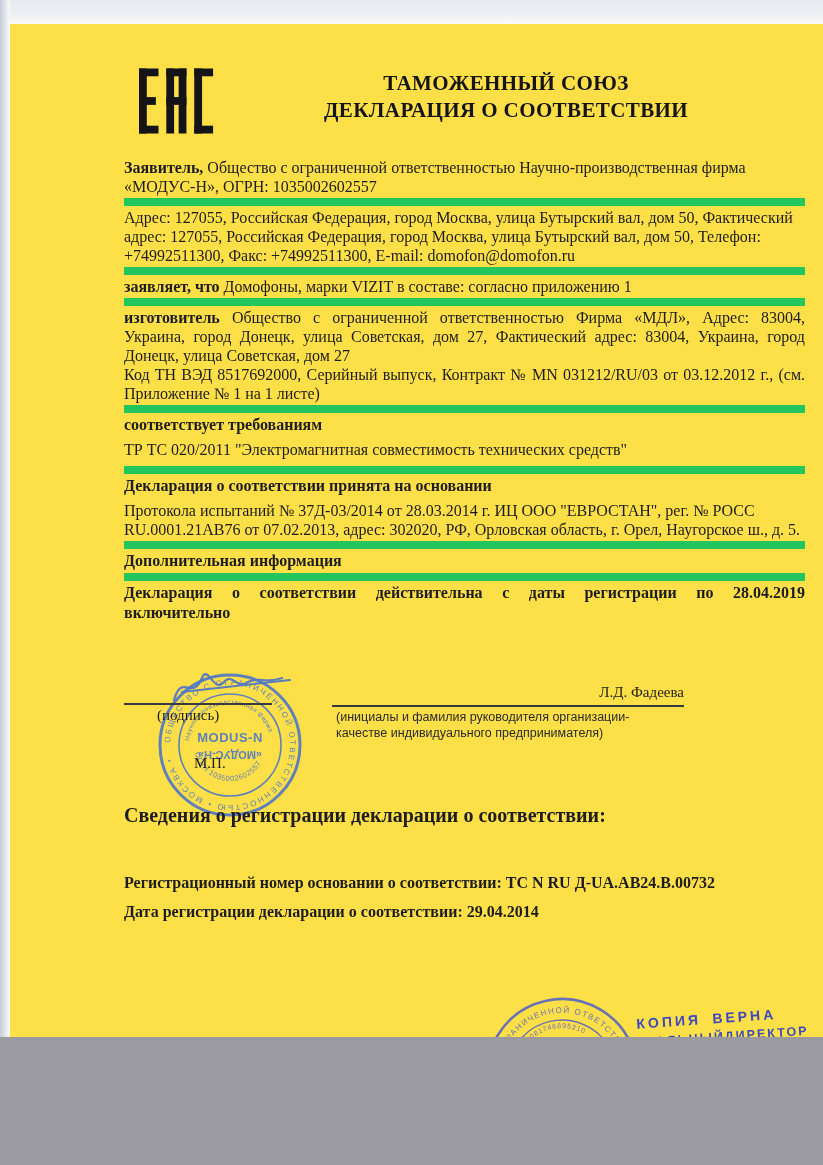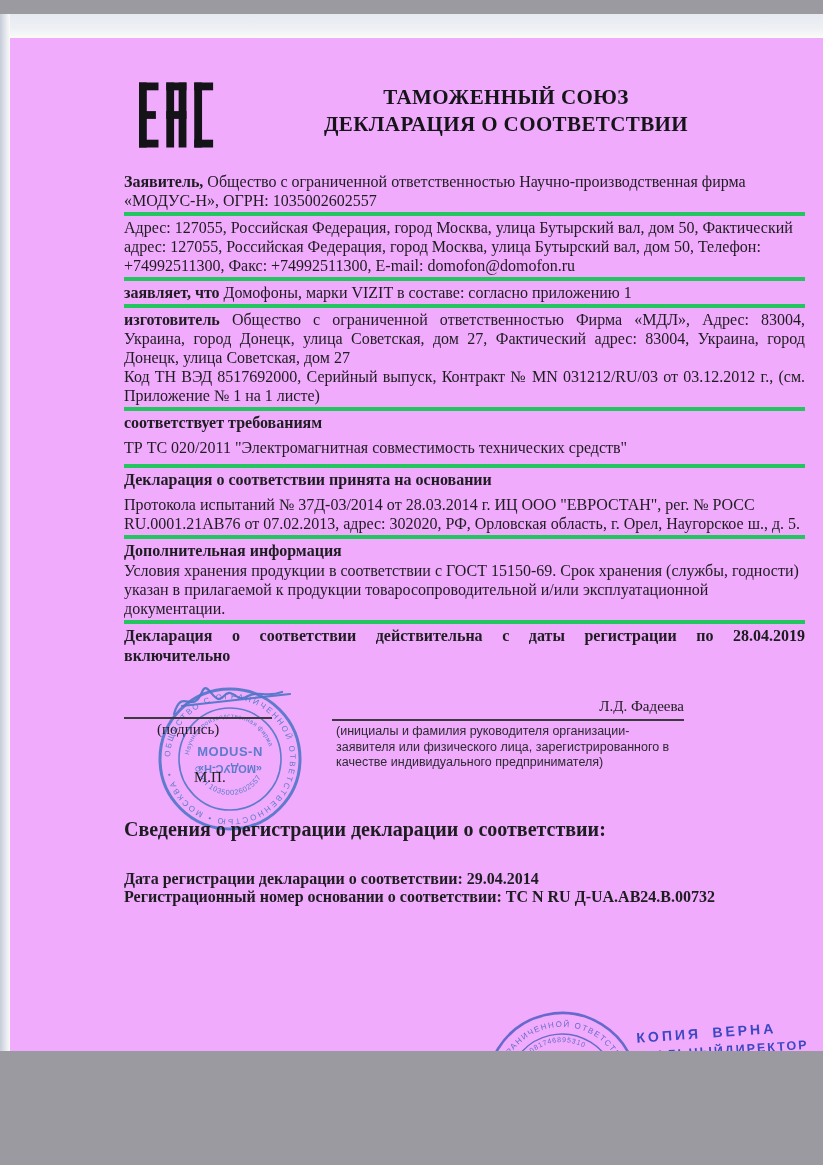--- a/index.html
+++ b/index.html
@@ -1,53 +1,53 @@
 <!DOCTYPE html>
 <html lang="ru"><head>
 <meta charset="utf-8">
 <style>
   html,body{margin:0;padding:0;background:#9a9aa0;}
   #page{
-    position:relative;width:823px;height:1037px;margin:14px auto;
-    background:#f0abfc;overflow:hidden;
+    position:relative;width:823px;height:1037px;margin:0 auto;
+    background:#fde047;overflow:hidden;
     font-family:"Liberation Serif","DejaVu Serif",serif;
     color:#1d1c20;
   }
   .scan-top{position:absolute;left:0;top:0;width:823px;height:24px;
     background:linear-gradient(180deg,#e6e9f0 0%,#eef0f4 60%,#fbfaf7 100%);}
   .scan-left{position:absolute;left:0;top:0;width:10px;height:1165px;
     background:linear-gradient(90deg,#c6ccd8 0%,#e4e7ee 55%,#fbfaf7 100%);}
   
   .eac{position:absolute;left:139px;top:68px;width:78px;height:66px;}
   .title{position:absolute;left:306px;top:70px;width:400px;text-align:center;
     font-weight:bold;font-size:21px;line-height:27px;letter-spacing:.4px;color:#151419;}
   
   .content{position:absolute;left:124px;top:156px;width:681px;font-size:16px;}
-  .row{padding:2px 0;border-bottom:4px solid #22c55e;}
+  .row{padding:2px 0;border-bottom:8px solid #22c55e;}
   .row.last{border-bottom:none;}
   .row p{margin:0;line-height:19px;text-align:left;}
   .row p.just{text-align:justify;}
   .row .lead{font-weight:bold;}
   .row .head{font-weight:bold;margin:0;line-height:20px;}
   .row .gap{height:5px;}
   .valid-line1{font-weight:bold;text-align:justify;text-align-last:justify;line-height:20px;}
   .valid-line2{font-weight:bold;line-height:20px;}
   
   .sigline{position:absolute;border-top:2px solid #3a393d;}
   .podpis{position:absolute;left:157px;top:707px;font-size:15px;}
   .mp{position:absolute;left:194px;top:755px;font-size:15px;}
   .head-name{position:absolute;left:332px;top:684px;width:352px;text-align:right;font-size:15px;}
   .head-caption{position:absolute;left:336px;top:710px;width:344px;
     font-family:"Liberation Sans","DejaVu Sans",sans-serif;font-size:12.5px;line-height:15.5px;color:#2a2a30;}
   .stamp1{position:absolute;left:155px;top:670px;opacity:.9;}
   .bluesig{position:absolute;left:168px;top:658px;opacity:.92;}
   
   .reg-head{position:absolute;left:124px;top:804px;font-weight:bold;font-size:20px;}
   .reg-num{position:absolute;left:124px;top:874px;font-weight:bold;font-size:16px;}
-  .reg-date{position:absolute;left:124px;top:856px;font-weight:bold;font-size:16px;}
+  .reg-date{position:absolute;left:124px;top:903px;font-weight:bold;font-size:16px;}
   
   .seal2{position:absolute;left:482px;top:994px;transform:rotate(-13deg);opacity:.88;}
   .copyblock{position:absolute;left:604px;top:1018px;width:196px;transform:rotate(-4deg);
     transform-origin:left top;color:#3c47c2;font-weight:bold;
     font-family:"Liberation Sans","DejaVu Sans",sans-serif;}
   .copy-l1{display:flex;justify-content:space-between;width:140px;margin-left:32px;
     font-size:14px;letter-spacing:3px;}
   .copy-l2{display:flex;justify-content:space-between;width:178px;margin-top:4px;
     font-size:12.5px;letter-spacing:2px;}
   .copy-l3{margin-top:4px;text-align:right;padding-right:2px;font-size:13px;letter-spacing:2px;}
@@ -102,21 +102,20 @@
       <p>ТР ТС 020/2011 "Электромагнитная совместимость технических средств"</p>
       <div class="gap"></div>
     </div>
     <div class="row">
       <p class="head">Декларация о соответствии принята на основании</p>
       <div class="gap"></div>
       <p>Протокола испытаний № 37Д-03/2014 от 28.03.2014 г. ИЦ ООО "ЕВРОСТАН", рег. № РОСС RU.0001.21АВ76 от 07.02.2013, адрес: 302020, РФ, Орловская область, г. Орел, Наугорское ш., д. 5.</p>
     </div>
     <div class="row">
       <p class="head">Дополнительная информация</p>
-      <p>Условия хранения продукции в соответствии с ГОСТ 15150-69. Срок хранения (службы, годности) указан в прилагаемой к продукции товаросопроводительной и/или эксплуатационной документации.</p>
     </div>
     <div class="row last">
       <div class="valid-line1">Декларация о соответствии действительна с даты регистрации по 28.04.2019</div>
       <div class="valid-line2">включительно</div>
     </div>
   </div>
 
   <svg class="stamp1" width="150" height="150" viewBox="0 0 150 150" aria-hidden="true">
     <defs>
       <path id="p-m-outer" d="M 15 75 A 60 60 0 1 1 135 75 A 60 60 0 1 1 15 75"></path>
@@ -145,21 +144,20 @@
     </g>
   </svg>
 
   <div class="sigline" style="left:124px;top:703px;width:148px;"></div>
   <div class="sigline" style="left:332px;top:705px;width:352px;"></div>
   <div class="podpis">(подпись)</div>
   <div class="mp">М.П.</div>
   <div class="head-name">Л.Д. Фадеева</div>
   <div class="head-caption">
     <div>(инициалы и фамилия руководителя организации-</div>
-    <div>заявителя или физического лица, зарегистрированного в</div>
     <div>качестве индивидуального предпринимателя)</div>
   </div>
 
   <div class="reg-head">Сведения о регистрации декларации о соответствии:</div>
   <div class="reg-num">Регистрационный номер основании о соответствии: ТС N RU Д-UA.АВ24.В.00732</div>
   <div class="reg-date">Дата регистрации декларации о соответствии: 29.04.2014</div>
 
   <svg class="seal2" width="160" height="160" viewBox="0 0 160 160" aria-hidden="true">
     <defs>
       <path id="p-t-outer" d="M 29 116 A 62 62 0 1 1 131 116"></path>

